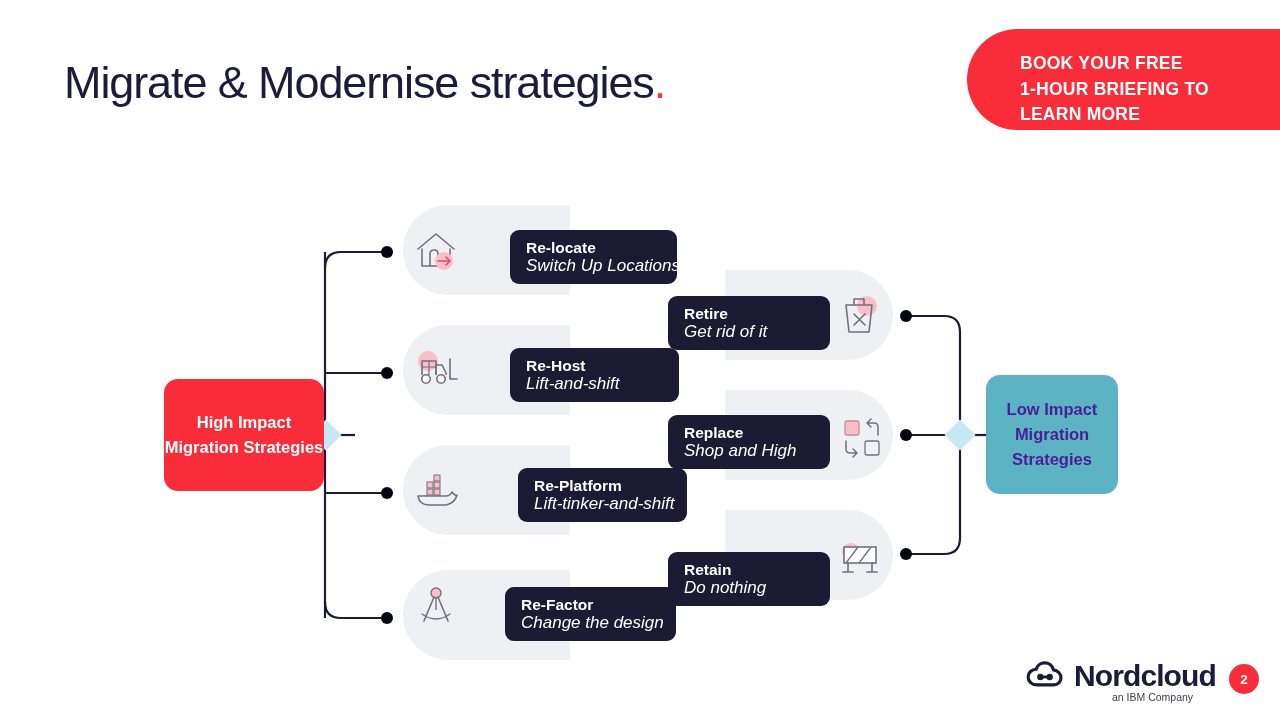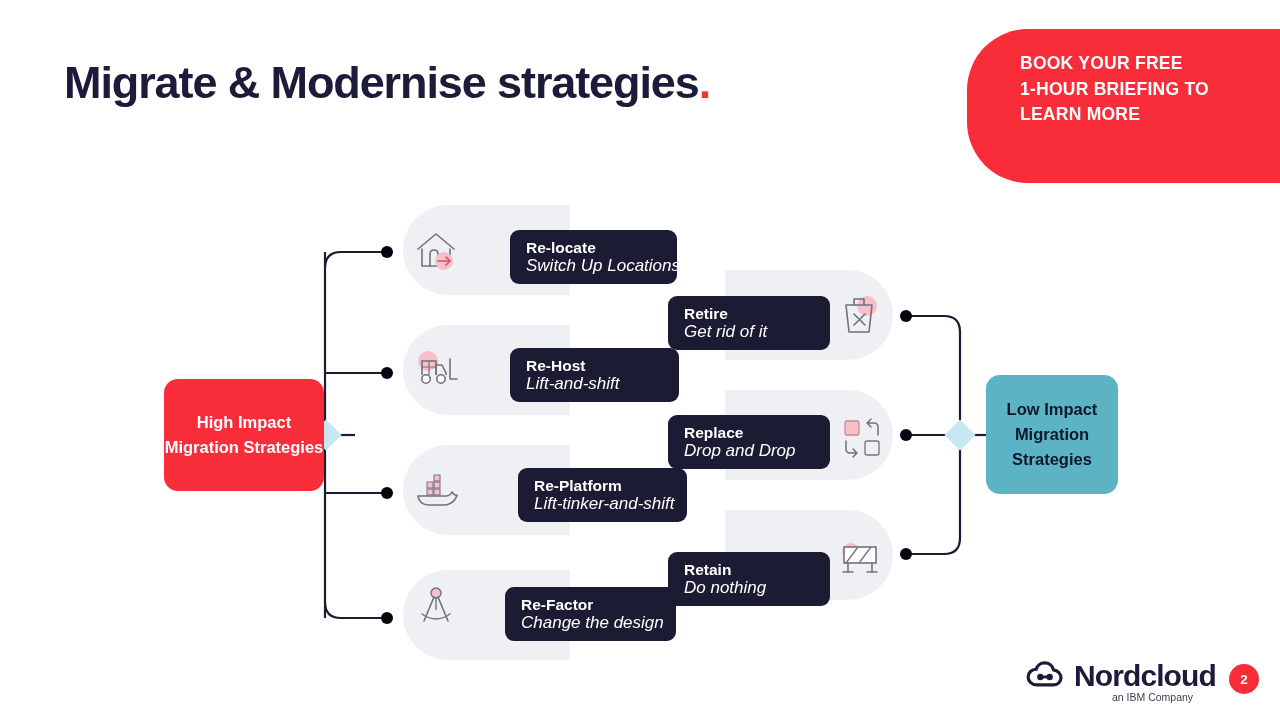--- a/index.html
+++ b/index.html
@@ -15,36 +15,36 @@
     font-family: "Liberation Sans", sans-serif;
     -webkit-font-smoothing: antialiased;
   }
 
   
   .page-title {
     position: absolute;
     left: 64px;
     top: 57px;
     font-size: 45px;
-    font-weight: 700;
+    font-weight: 400;
     letter-spacing: -1.1px;
     color: #1c1b3a;
     white-space: nowrap;
   }
   .page-title .dot {
     color: #f93232;
   }
 
   
   .cta-badge {
     position: absolute;
     left: 967px;
     top: 29px;
     width: 313px;
-    height: 154px;
+    height: 101px;
     background: #f92d3a;
     border-radius: 61px 0 0 61px;
     box-sizing: border-box;
     padding: 22px 28px 0 53px;
   }
   .cta-line {
     color: #ffffff;
     font-size: 17.5px;
     font-weight: 700;
     letter-spacing: 0.25px;
@@ -89,21 +89,21 @@
     height: 112px;
     background: #f92d3a;
     color: #ffffff;
   }
   .hub-right {
     left: 986px;
     top: 375px;
     width: 132px;
     height: 119px;
     background: #5cb3c4;
-    color: #0f172a;
+    color: #4c1d95;
   }
 
   
   .capsule {
     position: absolute;
     background: #eff0f3;
     height: 90px;
   }
   .capsule.left  { border-radius: 45px 0 0 45px; left: 403px; width: 167px; }
   .capsule.right { border-radius: 0 45px 45px 0; left: 725px; width: 168px; }
@@ -336,21 +336,21 @@
     <div class="card-sub">Change the design</div>
   </div>
 
   <div class="card right" style="left:668px; top:296px; width:162px">
     <div class="card-title">Retire</div>
     <div class="card-sub">Get rid of it</div>
   </div>
 
   <div class="card right" style="left:668px; top:415px; width:162px">
     <div class="card-title">Replace</div>
-    <div class="card-sub">Drop and Drop</div>
+    <div class="card-sub">Shop and High</div>
   </div>
 
   <div class="card right" style="left:668px; top:552px; width:162px">
     <div class="card-title">Retain</div>
     <div class="card-sub">Do nothing</div>
   </div>
 
 </div>
 
 <div class="logo-wrap">

